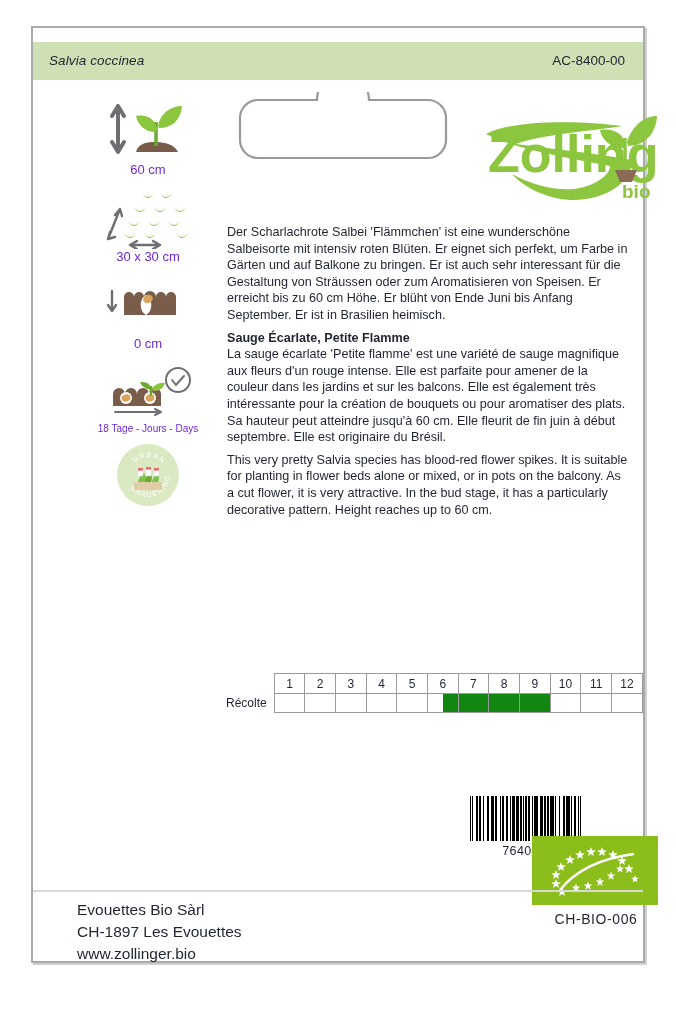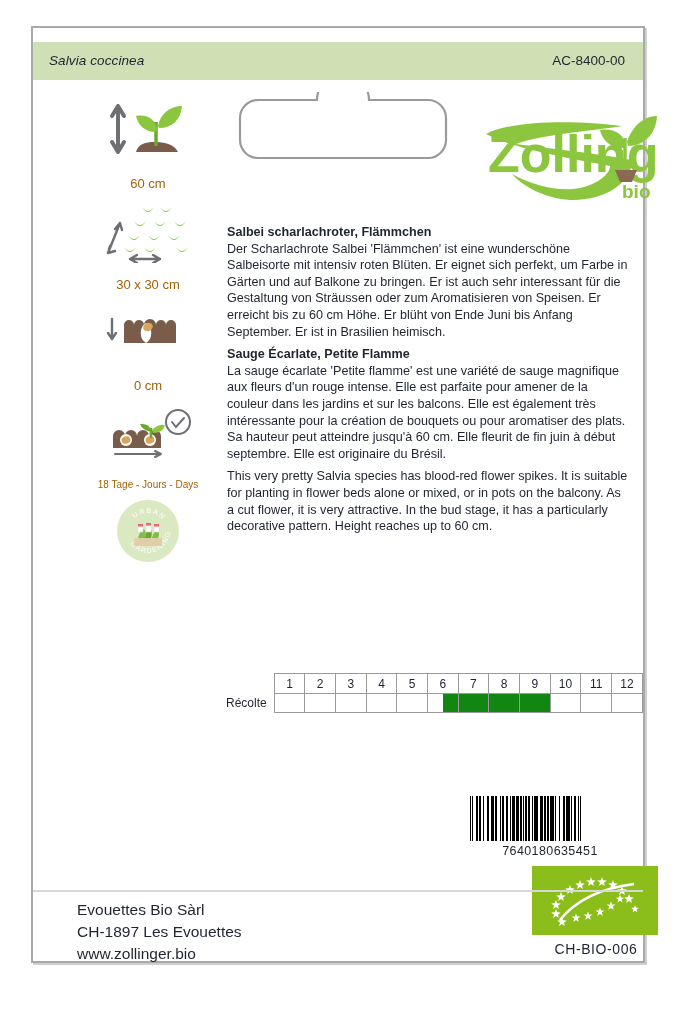--- a/index.html
+++ b/index.html
@@ -37,21 +37,21 @@
   }
   
   .hangtab{position:absolute; left:205px; top:64px; width:210px; height:68px;}
   
   .logo{position:absolute; left:449px; top:76px; width:175px; height:100px;}
   
   .icons{position:absolute; left:40px; top:72px; width:150px;}
   .icon-block{width:150px; text-align:center; margin-bottom:10px;}
   .icon-block .art{height:62px; display:flex; align-items:center; justify-content:center;}
   .icon-block .cap{
-    font-size:13px; color:#a16207; margin-top:14px; white-space:nowrap;
+    font-size:13px; color:#6d28d9; margin-top:0; white-space:nowrap;
   }
   .icon-block.ger .cap{font-size:10px;}
   .badge-block{width:150px; display:flex; justify-content:center; margin-top:10px;}
   
   .desc{
     position:absolute; left:194px; top:196px; width:402px;
   }
   .desc h3{
     margin:0; font-size:12.6px; font-weight:bold; line-height:16.6px;
     color:#1f2430;
@@ -82,21 +82,21 @@
   .fill.right-half{left:50%;right:0;}
   
   .barcode{position:absolute; left:437px; top:768px; width:160px;}
   .bars{height:45px; display:flex; align-items:stretch;}
   .bars i{display:block;background:#000;}
   .bars i.sp{background:transparent;}
   .bc-num{
     text-align:center; font-size:12.5px; margin-top:3px; letter-spacing:.4px;
   }
   
-  .eu{position:absolute; left:499px; top:838px; width:128px;}
+  .eu{position:absolute; left:499px; top:808px; width:128px;}
   .eu-logo{width:126px; height:69px; background:#8bbe1b; position:relative;}
   .eu-code{
     text-align:center; font-size:14px; margin-top:6px; letter-spacing:.6px;
     color:#1f2430;
   }
   
   .address{
     position:absolute; left:44px; top:871px;
     font-size:15.5px; line-height:22px; color:#1f2430;
   }
@@ -248,21 +248,20 @@
           <rect x="29" y="23" width="5" height="2.6" fill="#e06f6f"></rect>
           <rect x="37" y="24" width="5" height="8" fill="#ffffff" stroke="#d9d9d9" stroke-width=".5"></rect>
           <rect x="37" y="24" width="5" height="2.6" fill="#e06f6f"></rect>
         </g>
       </svg>
     </div>
 
   </div>
 
   <div class="desc">
-    <h3>Salbei scharlachroter, Flämmchen</h3>
     <p>Der Scharlachrote Salbei 'Flämmchen' ist eine wunderschöne Salbeisorte mit intensiv roten Blüten. Er eignet sich perfekt, um Farbe in Gärten und auf Balkone zu bringen. Er ist auch sehr interessant für die Gestaltung von Sträussen oder zum Aromatisieren von Speisen. Er erreicht bis zu 60 cm Höhe. Er blüht von Ende Juni bis Anfang September. Er ist in Brasilien heimisch.</p>
     <h3>Sauge Écarlate, Petite Flamme</h3>
     <p>La sauge écarlate 'Petite flamme' est une variété de sauge magnifique aux fleurs d'un rouge intense. Elle est parfaite pour amener de la couleur dans les jardins et sur les balcons. Elle est également très intéressante pour la création de bouquets ou pour aromatiser des plats. Sa hauteur peut atteindre jusqu'à 60 cm. Elle fleurit de fin juin à début septembre. Elle est originaire du Brésil.</p>
     <p>This very pretty Salvia species has blood-red flower spikes. It is suitable for planting in flower beds alone or mixed, or in pots on the balcony. As a cut flower, it is very attractive. In the bud stage, it has a particularly decorative pattern. Height reaches up to 60 cm.</p>
   </div>
 
   <div class="calendar">
     <table class="cal-grid">
       <thead>
         <tr>

